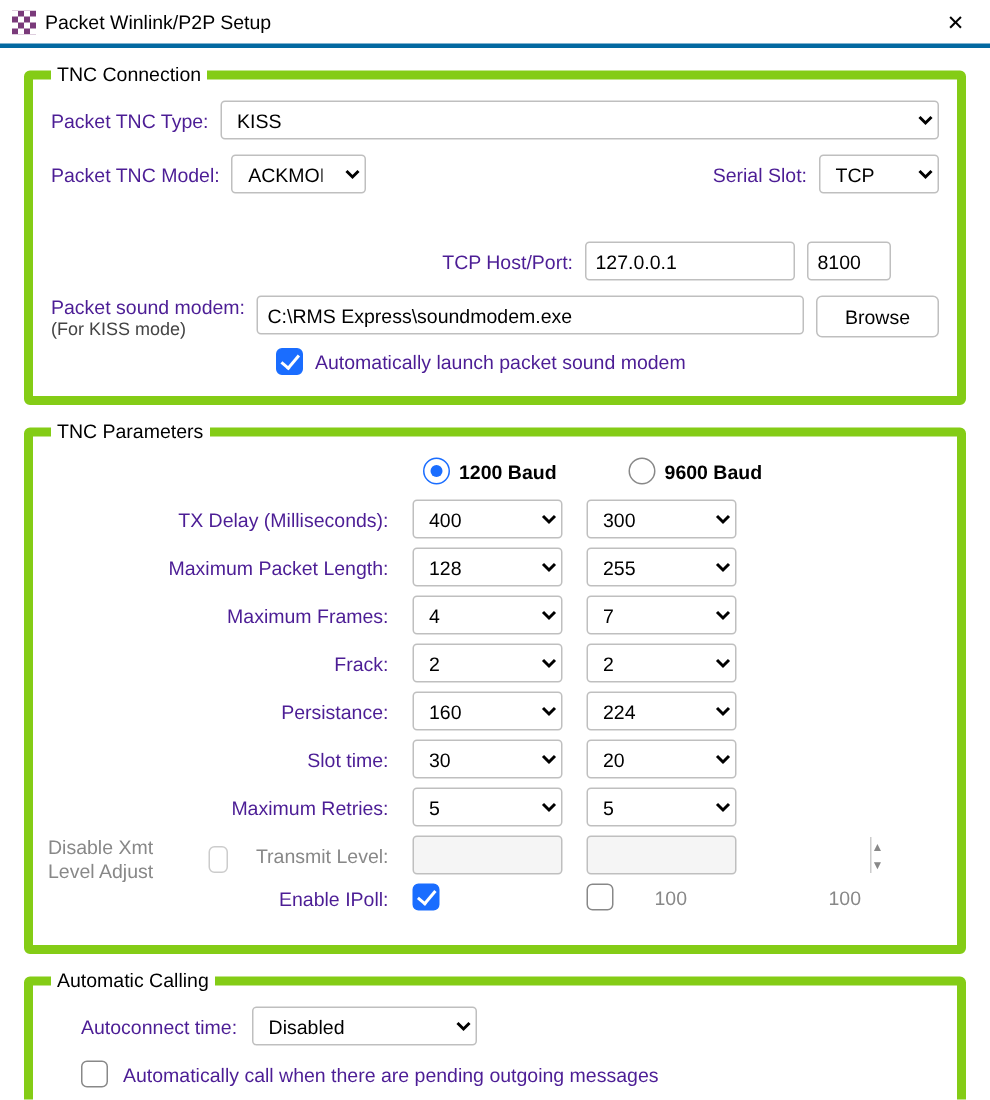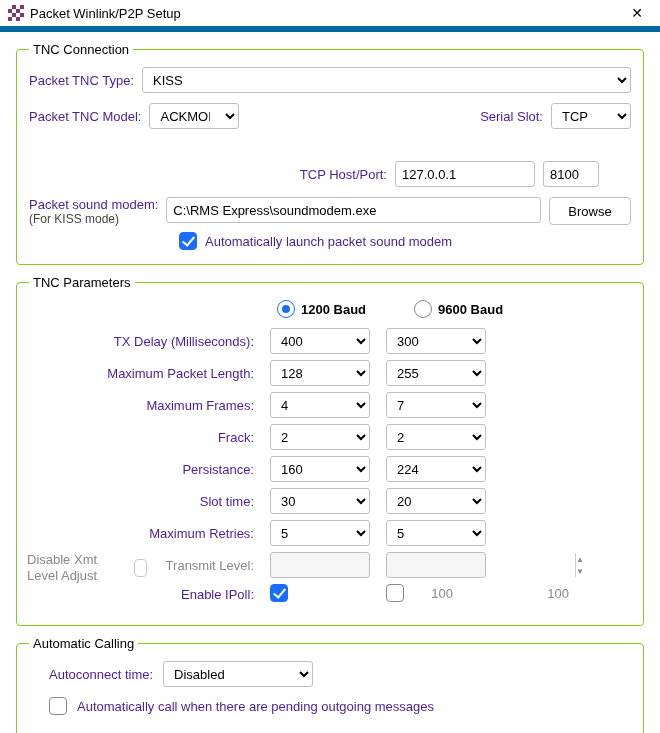--- a/index.html
+++ b/index.html
@@ -1,34 +1,34 @@
 <!DOCTYPE html>
 <html><head>
 <meta charset="utf-8">
 <style>
 * { box-sizing: border-box; margin: 0; padding: 0; font-family: "Segoe UI", Tahoma, sans-serif; font-size: 13px; }
 body { background: #fff; width: 660px; height: 733px; overflow: hidden; }
 .titlebar {
   display: flex; align-items: center; justify-content: space-between;
-  height: 32px; padding: 0 0 0 8px; border-bottom: 6px solid #0369a1;
+  height: 32px; padding: 0 0 0 8px; border-bottom: 3px solid #0369a1;
 }
 .titlebar-left { display: flex; align-items: center; gap: 6px; }
 .title-icon {
   width: 16px; height: 16px;
   background-image:
     repeating-conic-gradient(#7a3a7a 0 25%, #fff 0 50%);
   background-size: 8px 8px;
 }
 .close-btn { width: 46px; height: 32px; display:flex; align-items:center; justify-content:center; cursor:pointer; }
 .close-x { font-size:14px; font-weight:300; }
 
 .content { padding: 10px 16px 14px 16px; }
 
 fieldset.group {
-  border: 1px solid #84cc16; border-radius: 4px;
+  border: 6px solid #84cc16; border-radius: 4px;
   padding: 10px 12px 14px 12px; margin-bottom: 10px;
   position: relative;
 }
 fieldset.group > legend {
   padding: 0 4px; color: #000; font-size: 13px;
 }
 
 .row { display:flex; align-items:center; margin-bottom: 10px; gap:8px; }
 .row:last-child { margin-bottom:0; }
 .lbl { color:#4c1d95; white-space:nowrap; }

